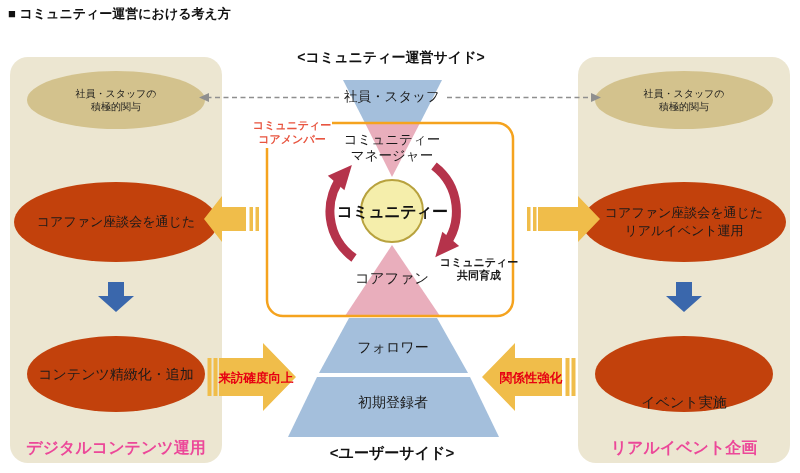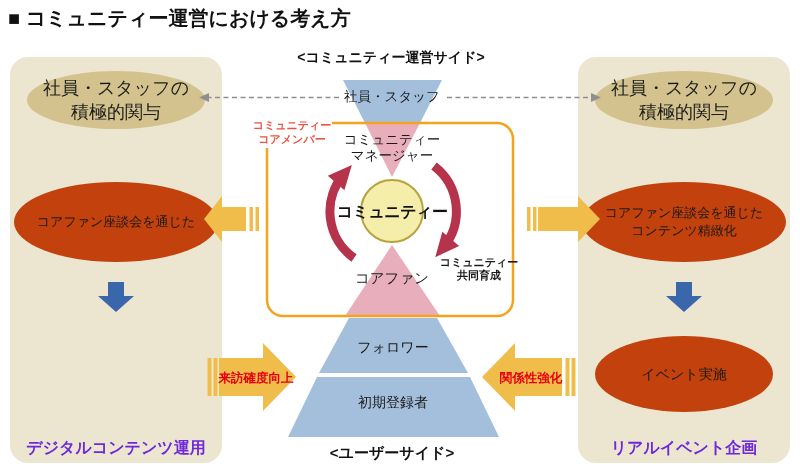--- a/index.html
+++ b/index.html
@@ -1,34 +1,34 @@
 <!DOCTYPE html>
 <html><head>
 <meta charset="utf-8">
 <style>
   html,body{margin:0;padding:0;background:#fff;}
   #stage{
     position:relative;width:800px;height:473px;background:#fff;overflow:hidden;
     font-family:"Liberation Sans",sans-serif;color:#1a1a1a;
   }
-  .title{position:absolute;left:8px;top:5px;font-size:20px;font-weight:bold;color:#111;}
+  .title{position:absolute;left:8px;top:5px;font-size:13px;font-weight:bold;color:#111;}
   .col{position:absolute;top:57px;width:212px;height:406px;background:#ece6d1;border-radius:18px;}
   .col.left{left:10px;} .col.right{left:578px;}
   .ellipse{position:absolute;border-radius:50%;display:flex;flex-direction:column;
     justify-content:center;align-items:center;text-align:center;line-height:1.35;}
-  .tan{background:#d3c28d;font-size:18px;}
+  .tan{background:#d3c28d;font-size:10px;}
   .white{background:#c2410c;font-size:13px;}
   .white.low{font-size:14px;}
   .tan.l{left:27px;top:71px;width:178px;height:58px;}
   .tan.r{left:595px;top:71px;width:178px;height:58px;}
   .wmid.l{left:14px;top:182px;width:204px;height:80px;}
   .wmid.r{left:582px;top:182px;width:204px;height:80px;}
   .wlow.l{left:27px;top:336px;width:178px;height:76px;}
-  .wlow.r{left:595px;top:336px;width:178px;height:76px;}
-  .footer{position:absolute;top:438px;width:212px;text-align:center;font-weight:bold;font-size:16px;color:#6d28d9;}
+  .wlow.r{left:595px;top:336px;width:178px;height:76px;justify-content:flex-end;}
+  .footer{position:absolute;top:438px;width:212px;text-align:center;font-weight:bold;font-size:16px;color:#ec4899;}
   .footer.l{left:10px;} .footer.r{left:578px;}
   .downarrow{position:absolute;top:282px;width:36px;height:30px;}
   .downarrow.l{left:98px;} .downarrow.r{left:666px;}
   svg text{font-family:"Liberation Sans",sans-serif;}
 </style>
 </head>
 <body>
 
 <div id="stage">
 
@@ -38,30 +38,33 @@
   <div class="ellipse tan l">
     <span>社員・スタッフの</span>
     <span>積極的関与</span>
   </div>
   <div class="ellipse white wmid l">
     <span>コアファン座談会を通じた</span>
   </div>
   <svg class="downarrow l" viewBox="0 0 36 30">
     <polygon points="10,0 26,0 26,14 36,14 18,30 0,14 10,14" fill="#3a67ac"></polygon>
   </svg>
+  <div class="ellipse white low wlow l">
+    <span>コンテンツ精緻化・追加</span>
+  </div>
   <div class="footer l">デジタルコンテンツ運用</div>
 
   <div class="col right"></div>
   <div class="ellipse tan r">
     <span>社員・スタッフの</span>
     <span>積極的関与</span>
   </div>
   <div class="ellipse white wmid r">
     <span>コアファン座談会を通じた</span>
-    <span>コンテンツ精緻化</span>
+    <span>リアルイベント運用</span>
   </div>
   <svg class="downarrow r" viewBox="0 0 36 30">
     <polygon points="10,0 26,0 26,14 36,14 18,30 0,14 10,14" fill="#3a67ac"></polygon>
   </svg>
   <div class="ellipse white low wlow r">
     <span>イベント実施</span>
   </div>
   <div class="footer r">リアルイベント企画</div>
 
   <svg style="position:absolute;left:190px;top:40px;" width="420" height="433" viewBox="190 40 420 433">

